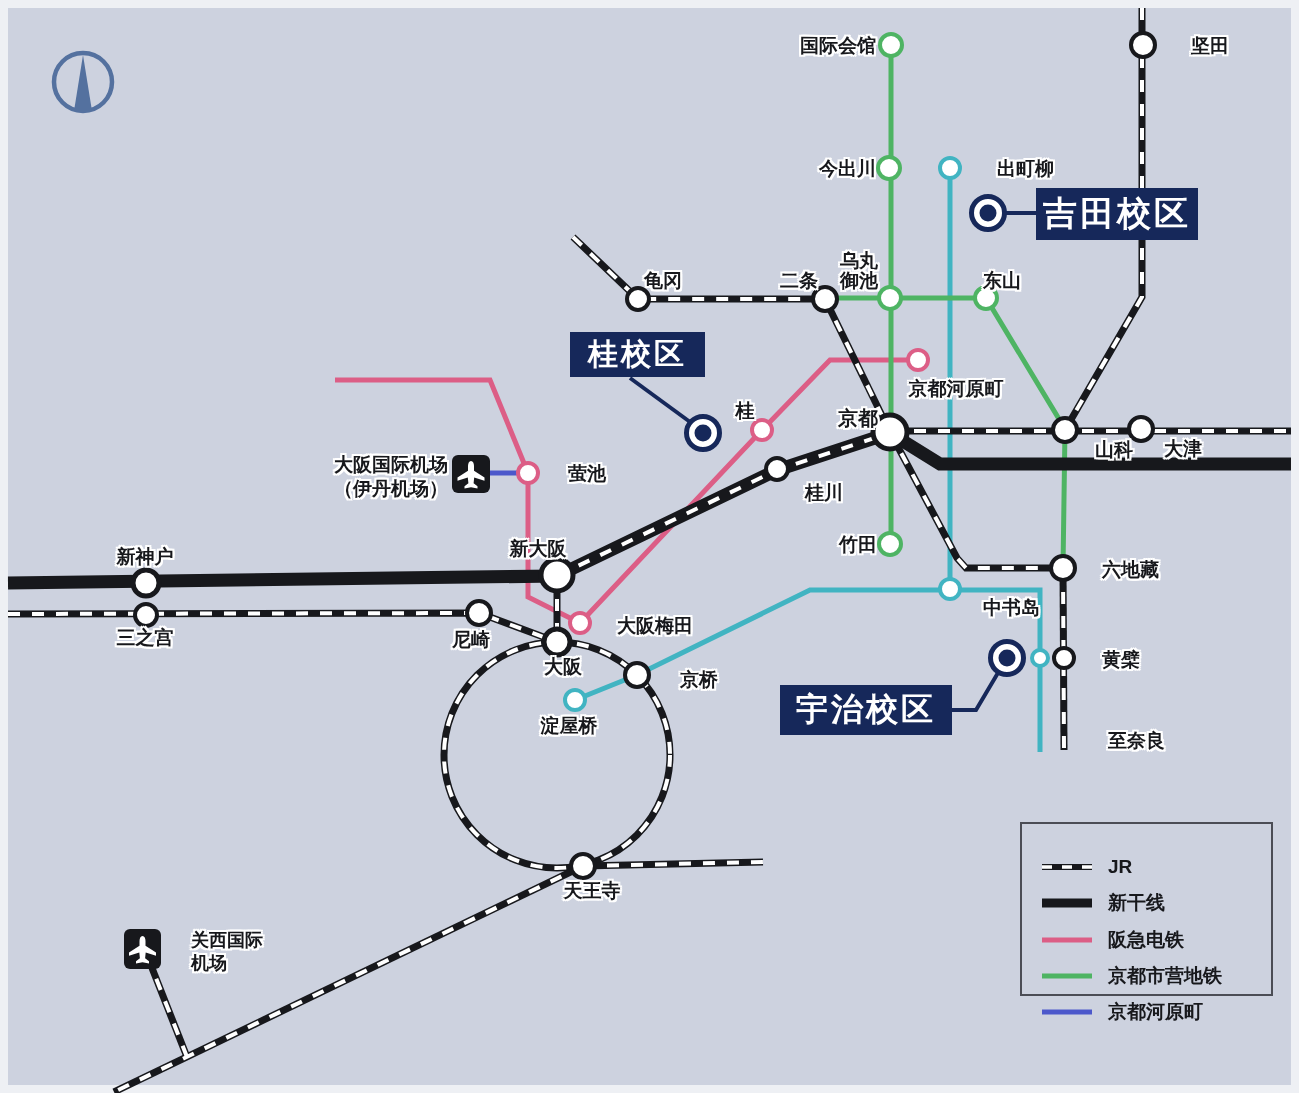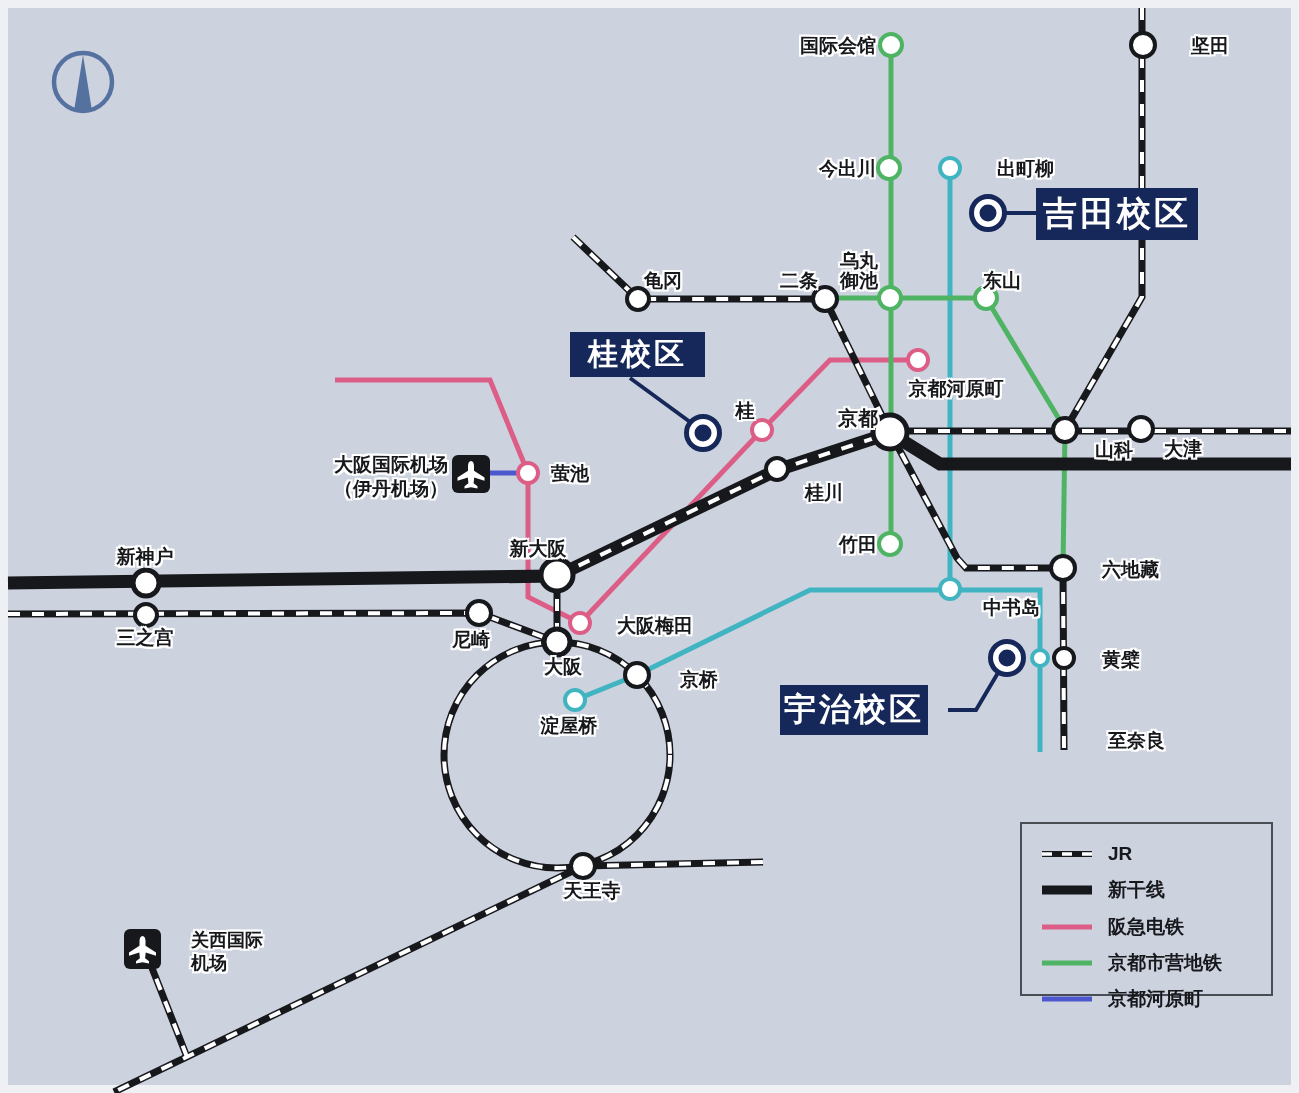--- a/index.html
+++ b/index.html
@@ -11,21 +11,21 @@
        white-space:pre-line;
        text-shadow:-2px -2px 0 #fff,2px -2px 0 #fff,-2px 2px 0 #fff,2px 2px 0 #fff,
                    0 -2px 0 #fff,0 2px 0 #fff,-2px 0 0 #fff,2px 0 0 #fff;}
   .lbl.c{transform:translate(-50%,-50%);text-align:center;}
   .lbl.l{transform:translateY(-50%);text-align:left;margin-left:25px;}
   .lbl.r{transform:translateY(-50%);text-align:right;}
   .lbl.small{font-size:18px;}
   .campus-box{position:absolute;z-index:5;background:#16285a;color:#fff;font-weight:bold;
        display:flex;align-items:center;justify-content:center;letter-spacing:3px;}
   .legend{position:absolute;left:1020px;top:822px;width:253px;height:174px;z-index:5;
-       border:2px solid #4b4d55;box-sizing:border-box;padding-top:12px;}
+       border:2px solid #4b4d55;box-sizing:border-box;padding-top:25px;}
   .legend-row{height:36.3px;display:flex;align-items:center;padding-left:20px;}
   .legend-row .sw{margin-right:16px;flex:0 0 auto;}
   .legend-row .txt{font-weight:bold;font-size:19px;color:#17181c;}
 </style>
 </head>
 <body>
 
 <div class="stage">
   <div class="map-bg"></div>
 
@@ -170,37 +170,37 @@
   <div class="lbl l" style="left:1070px;top:449px">山科</div>
   <div class="lbl l" style="left:1139px;top:448px">大津</div>
   <div class="lbl r" style="right:422px;top:544px">竹田</div>
   <div class="lbl l" style="left:780px;top:492px">桂川</div>
   <div class="lbl c" style="left:538px;top:548px">新大阪</div>
   <div class="lbl c" style="left:145px;top:556px">新神户</div>
   <div class="lbl c" style="left:145px;top:637px">三之宫</div>
   <div class="lbl c" style="left:471px;top:639px">尼崎</div>
   <div class="lbl c" style="left:563px;top:666px">大阪</div>
   <div class="lbl l" style="left:592px;top:625px">大阪梅田</div>
-  <div class="lbl l" style="left:526px;top:473px">萤池</div>
+  <div class="lbl l" style="left:543px;top:473px">萤池</div>
   <div class="lbl c" style="left:569px;top:725px">淀屋桥</div>
   <div class="lbl l" style="left:655px;top:679px">京桥</div>
   <div class="lbl c" style="left:592px;top:890px">天王寺</div>
   <div class="lbl l" style="left:958px;top:607px">中书岛</div>
   <div class="lbl l" style="left:1077px;top:569px">六地藏</div>
   <div class="lbl l" style="left:1077px;top:659px">黄檗</div>
   <div class="lbl l" style="left:1083px;top:740px">至奈良</div>
 
   <div class="lbl r" style="right:851px;top:477px;line-height:24px">大阪国际机场
 （伊丹机场）</div>
   <div class="lbl l small" style="left:166px;top:952px;line-height:23px">关西国际
 机场</div>
 
   <div class="campus-box" style="left:1036px;top:188px;width:162px;height:52px;font-size:34px">吉田校区</div>
   <div class="campus-box" style="left:570px;top:332px;width:135px;height:45px;font-size:30px">桂校区</div>
-  <div class="campus-box" style="left:780px;top:685px;width:148px;height:50px;font-size:32px">宇治校区</div>
+  <div class="campus-box" style="left:780px;top:685px;width:172px;height:50px;font-size:32px">宇治校区</div>
 
   <div class="legend">
     <div class="legend-row">
       <svg class="sw" width="50" height="12">
         <line x1="0" y1="6" x2="50" y2="6" stroke="#17181c" stroke-width="6"></line>
         <line x1="0" y1="6" x2="50" y2="6" stroke="#fff" stroke-width="3.5" stroke-dasharray="10 10"></line>
       </svg>
       <span class="txt">JR</span>
     </div>
     <div class="legend-row">

